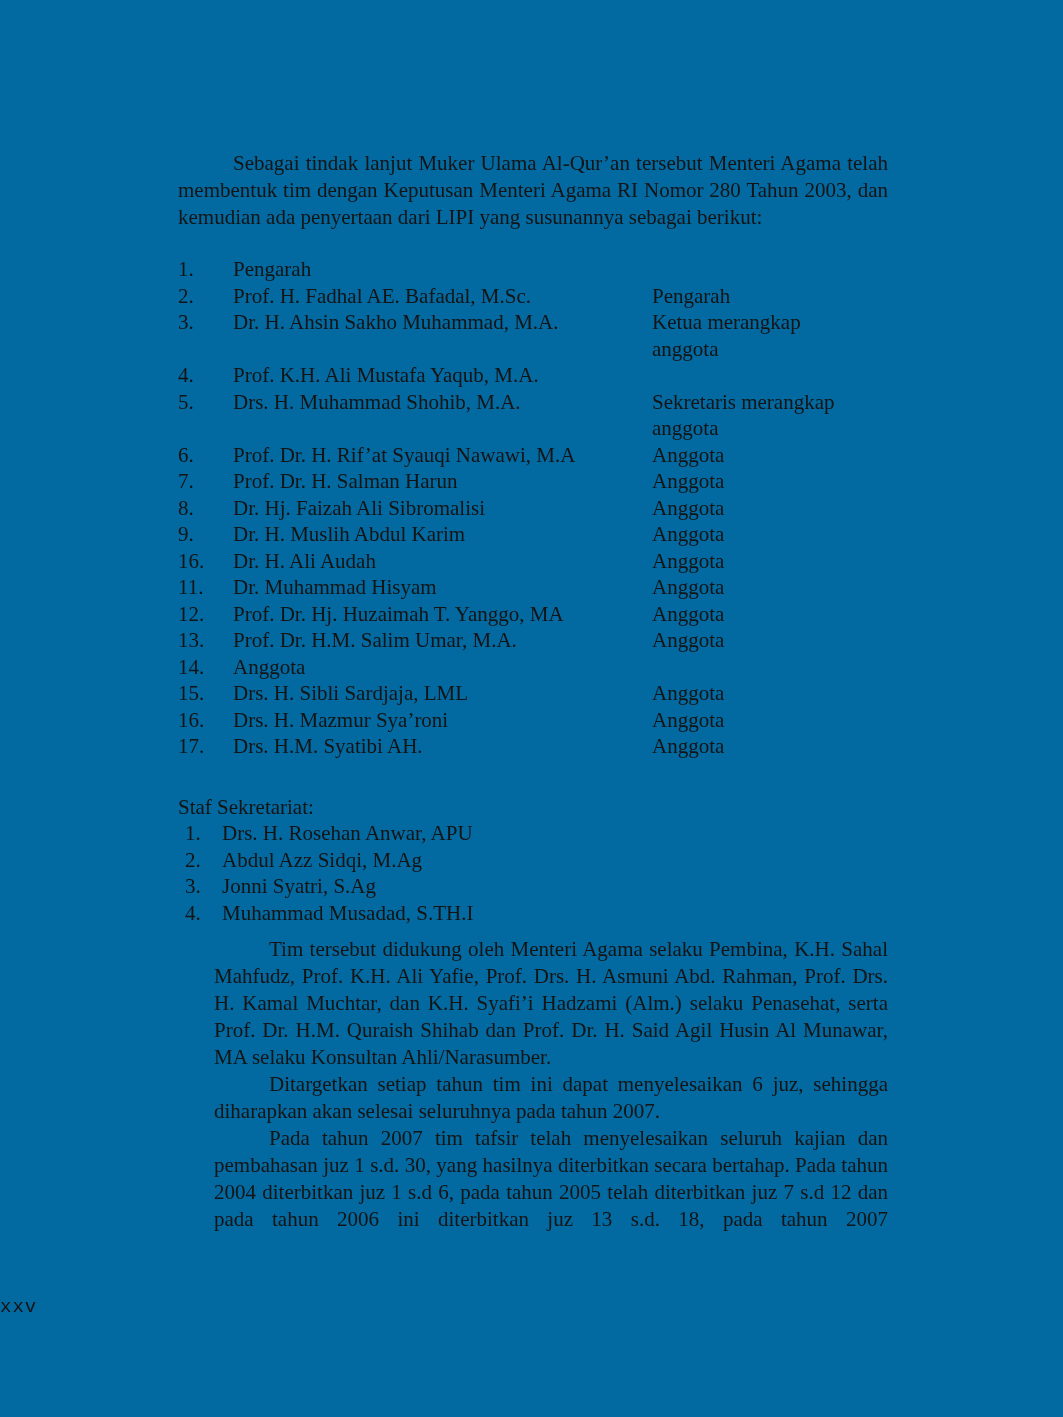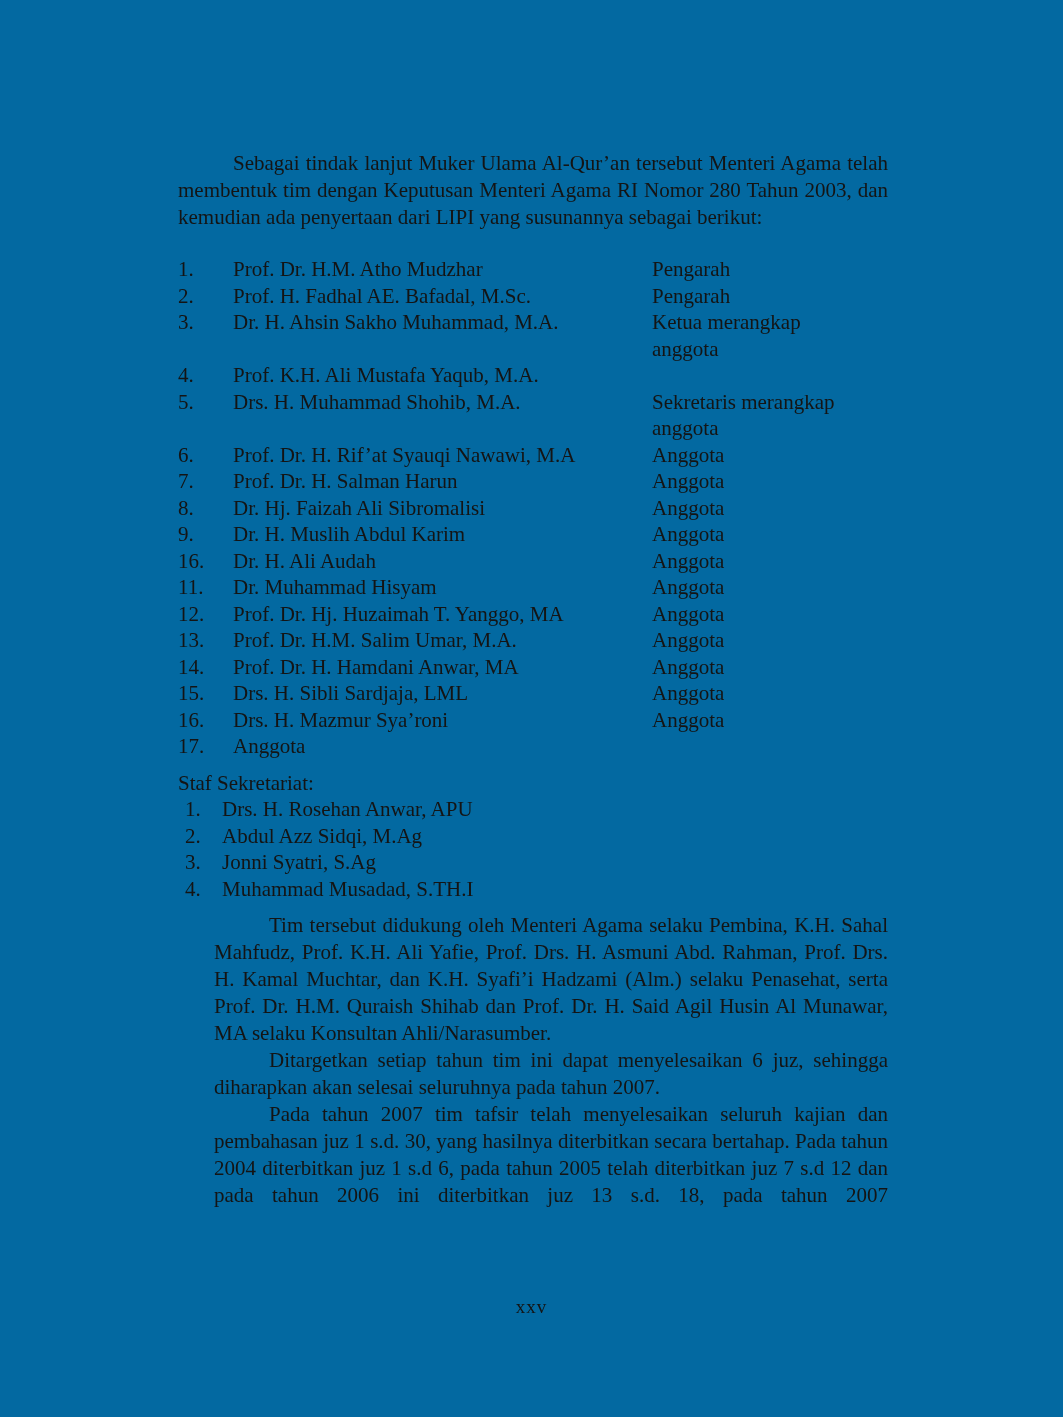--- a/index.html
+++ b/index.html
@@ -44,21 +44,21 @@
     flex: 0 0 55px;
   }
   .c-name {
     flex: 0 0 419px;
   }
   .c-role {
     flex: 1 1 auto;
     white-space: pre-line;
   }
   .secretariat {
-    margin-top: 10px;
+    margin-top: 34px;
   }
   .s-heading {
     line-height: 26.5px;
   }
   .s-row {
     display: flex;
     align-items: flex-start;
     line-height: 26.5px;
   }
   .s-no {
@@ -70,37 +70,37 @@
   }
   .body-paras {
     margin-top: 10px;
     margin-left: 36px;
   }
   .page-number {
     position: absolute;
     top: 1296px;
     left: 0;
     width: 100%;
-    text-align: center;
+    text-align: left;
     font-size: 19px;
     letter-spacing: 1px;
+    font-family: Liberation Mono, monospace;
   }
 </style>
 </head>
 <body>
 
 <div class="page">
   <div class="content">
 
     <p class="para">Sebagai tindak lanjut Muker Ulama Al-Qur’an tersebut Menteri Agama telah membentuk tim dengan Keputusan Menteri Agama RI Nomor 280 Tahun 2003, dan kemudian ada penyertaan dari LIPI yang susunannya sebagai berikut:</p>
 
     <div class="committee">
       <div class="c-row">
         <span class="c-no">1.</span>
-        <span class="c-name">Prof. Dr. H.M. Atho Mudzhar</span>
         <span class="c-role">Pengarah</span>
       </div>
       <div class="c-row">
         <span class="c-no">2.</span>
         <span class="c-name">Prof. H. Fadhal AE. Bafadal, M.Sc.</span>
         <span class="c-role">Pengarah</span>
       </div>
       <div class="c-row">
         <span class="c-no">3.</span>
         <span class="c-name">Dr. H. Ahsin Sakho Muhammad, M.A.</span>
@@ -152,35 +152,35 @@
         <span class="c-name">Prof. Dr. Hj. Huzaimah T. Yanggo, MA</span>
         <span class="c-role">Anggota</span>
       </div>
       <div class="c-row">
         <span class="c-no">13.</span>
         <span class="c-name">Prof. Dr. H.M. Salim Umar, M.A.</span>
         <span class="c-role">Anggota</span>
       </div>
       <div class="c-row">
         <span class="c-no">14.</span>
-        <span class="c-name">Prof. Dr. H. Hamdani Anwar, MA</span>
         <span class="c-role">Anggota</span>
       </div>
       <div class="c-row">
         <span class="c-no">15.</span>
         <span class="c-name">Drs. H. Sibli Sardjaja, LML</span>
         <span class="c-role">Anggota</span>
       </div>
       <div class="c-row">
         <span class="c-no">16.</span>
         <span class="c-name">Drs. H. Mazmur Sya’roni</span>
         <span class="c-role">Anggota</span>
       </div>
       <div class="c-row">
         <span class="c-no">17.</span>
+        <span class="c-name">Drs. H.M. Syatibi AH.</span>
         <span class="c-role">Anggota</span>
       </div>
     </div>
 
     <div class="secretariat">
       <div class="s-heading">Staf Sekretariat:</div>
       <div class="s-row">
         <span class="s-no">1.</span>
         <span class="s-name">Drs. H. Rosehan Anwar, APU</span>
       </div>

